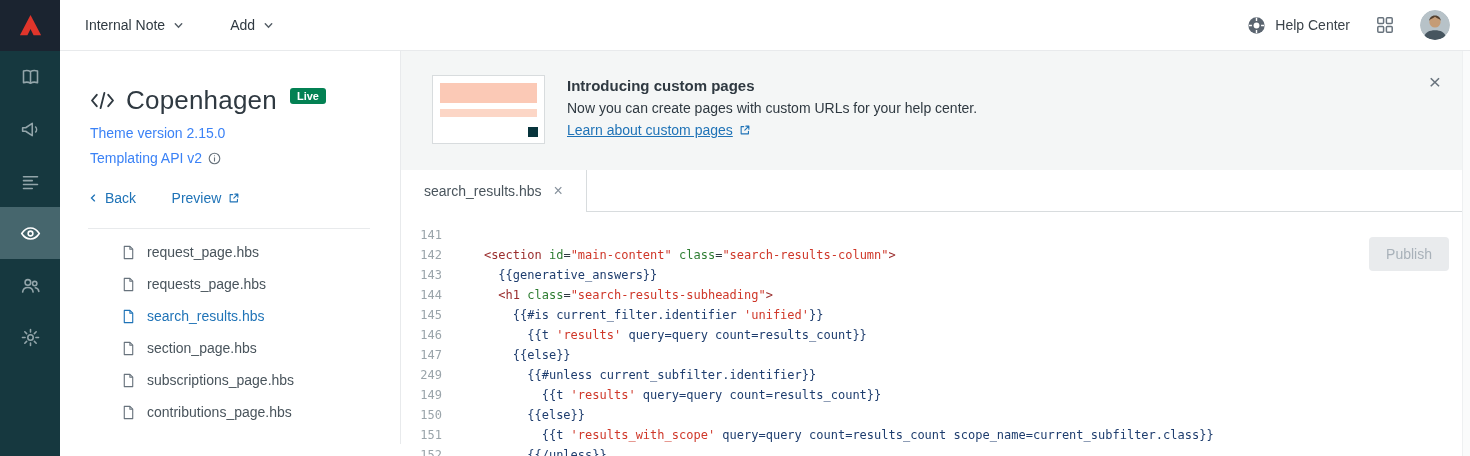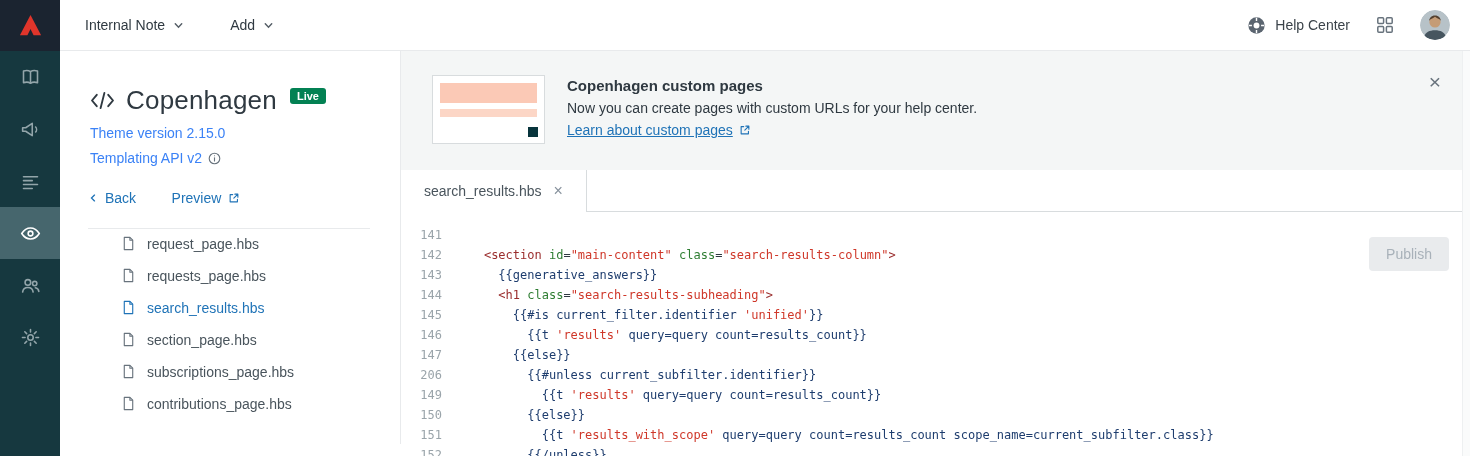--- a/index.html
+++ b/index.html
@@ -51,21 +51,21 @@
   .info-ic{color:#68737d;}
   .info-ic svg{width:13px;height:13px;}
   .back-link{display:inline-flex;align-items:center;gap:7px;margin:23px 0 0 28px;
              color:var(--accent-link);font-size:14px;cursor:pointer;}
   .back-ch svg{width:10px;height:10px;}
   .preview-link{display:inline-flex;align-items:center;gap:7px;margin:24px 0 3px 31px;
                 color:var(--accent-link);font-size:14px;cursor:pointer;}
   .ext-ic svg{width:12px;height:12px;}
   .sidebar-divider{height:1px;background:#e8eaec;margin:19px 30px 0 28px;}
   .file-list{margin-top:7px;}
-  .file-item{display:flex;align-items:flex-start;gap:11px;height:32px;padding-left:61px;
+  .file-item{display:flex;align-items:center;gap:11px;height:32px;padding-left:61px;
              color:#49545c;font-size:14px;cursor:pointer;}
   .file-ic{color:#68737d;}
   .file-ic svg{width:15px;height:15px;}
   .file-item.selected{color:var(--accent-link);}
   .file-item.selected .file-ic{color:var(--accent-link);}
 
   
   .main{position:absolute;left:401px;top:51px;right:0;bottom:0;background:#f4f6f6;}
   .banner{position:relative;height:119px;}
   .thumb{position:absolute;left:31px;top:24px;width:113px;height:69px;background:#fff;
@@ -315,21 +315,21 @@
 </aside>
 
 <main class="main">
 
   <section class="banner">
     <div class="thumb">
       <div class="thumb-band"></div>
       <div class="thumb-line"></div>
       <div class="thumb-dot"></div>
     </div>
-    <div class="banner-title">Copenhagen custom pages</div>
+    <div class="banner-title">Introducing custom pages</div>
     <div class="banner-body">Now you can create pages with custom URLs for your help center.</div>
     <div class="banner-link">
       <span class="lbl">Learn about custom pages</span>
       <span class="svgi ext-ic">
         <svg viewBox="0 0 14 14" fill="none" stroke="currentColor" stroke-width="1.3" stroke-linecap="round" stroke-linejoin="round">
             <path d="M5.5 3H2.5v8.5H11V8.5"></path>
             <path d="M8 2.5h3.5V6M11.2 2.8L6.8 7.2"></path>
           </svg>
       </span>
     </div>
@@ -346,21 +346,21 @@
 
   <div class="editor">
     <div class="code-lines">
         <div class="code-line"><span class="ln">141</span><span class="code-text"></span></div>
         <div class="code-line"><span class="ln">142</span><span class="code-text"><span class="tk-p">    </span><span class="tk-tag">&lt;section</span><span class="tk-p"> </span><span class="tk-attr">id</span><span class="tk-p">=</span><span class="tk-str">"main-content"</span><span class="tk-p"> </span><span class="tk-attr">class</span><span class="tk-p">=</span><span class="tk-str">"search-results-column"</span><span class="tk-tag">&gt;</span></span></div>
         <div class="code-line"><span class="ln">143</span><span class="code-text"><span class="tk-p">      </span><span class="tk-hbs">{{generative_answers}}</span></span></div>
         <div class="code-line"><span class="ln">144</span><span class="code-text"><span class="tk-p">      </span><span class="tk-tag">&lt;h1</span><span class="tk-p"> </span><span class="tk-attr">class</span><span class="tk-p">=</span><span class="tk-str">"search-results-subheading"</span><span class="tk-tag">&gt;</span></span></div>
         <div class="code-line"><span class="ln">145</span><span class="code-text"><span class="tk-p">        </span><span class="tk-hbs">{{#is current_filter.identifier </span><span class="tk-str">'unified'</span><span class="tk-hbs">}}</span></span></div>
         <div class="code-line"><span class="ln">146</span><span class="code-text"><span class="tk-p">          </span><span class="tk-hbs">{{t </span><span class="tk-str">'results'</span><span class="tk-hbs"> query=query count=results_count}}</span></span></div>
         <div class="code-line"><span class="ln">147</span><span class="code-text"><span class="tk-p">        </span><span class="tk-hbs">{{else}}</span></span></div>
-        <div class="code-line"><span class="ln">206</span><span class="code-text"><span class="tk-p">          </span><span class="tk-hbs">{{#unless current_subfilter.identifier}}</span></span></div>
+        <div class="code-line"><span class="ln">249</span><span class="code-text"><span class="tk-p">          </span><span class="tk-hbs">{{#unless current_subfilter.identifier}}</span></span></div>
         <div class="code-line"><span class="ln">149</span><span class="code-text"><span class="tk-p">            </span><span class="tk-hbs">{{t </span><span class="tk-str">'results'</span><span class="tk-hbs"> query=query count=results_count}}</span></span></div>
         <div class="code-line"><span class="ln">150</span><span class="code-text"><span class="tk-p">          </span><span class="tk-hbs">{{else}}</span></span></div>
         <div class="code-line"><span class="ln">151</span><span class="code-text"><span class="tk-p">            </span><span class="tk-hbs">{{t </span><span class="tk-str">'results_with_scope'</span><span class="tk-hbs"> query=query count=results_count scope_name=current_subfilter.class}}</span></span></div>
         <div class="code-line"><span class="ln">152</span><span class="code-text"><span class="tk-p">          </span><span class="tk-hbs">{{/unless}}</span></span></div>
       </div>
     <button class="publish" disabled="">Publish</button>
   </div>
 
 </main>
 

